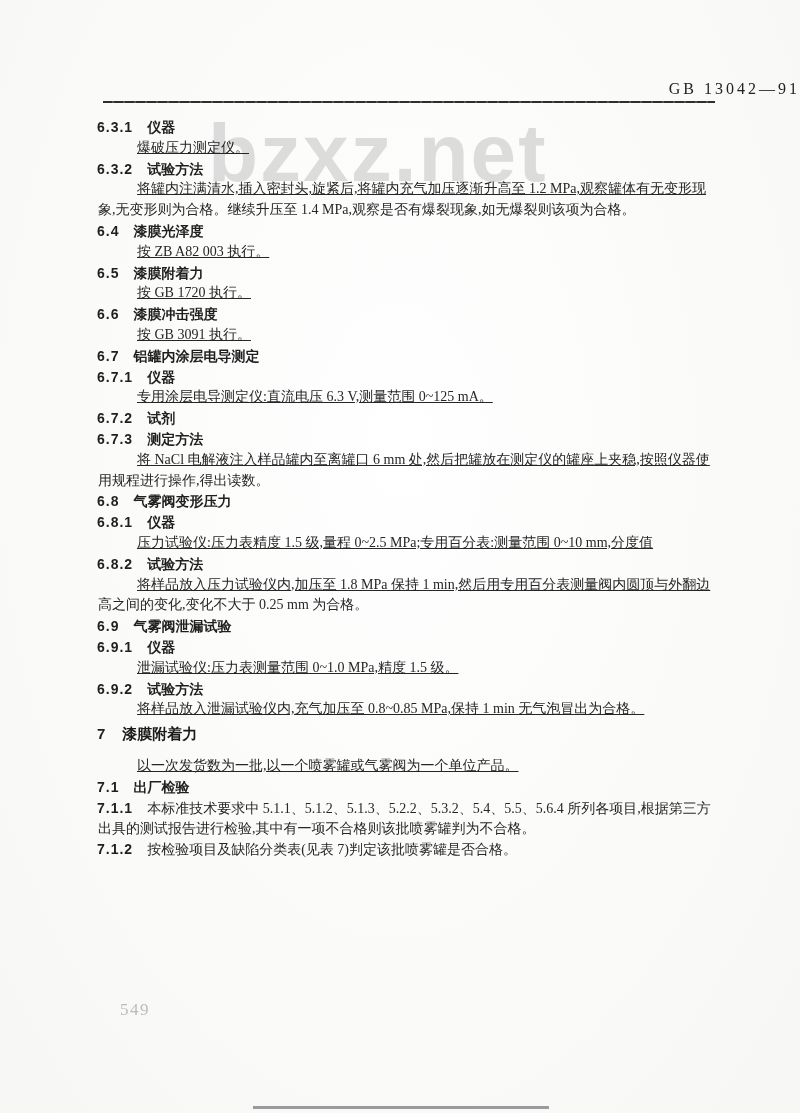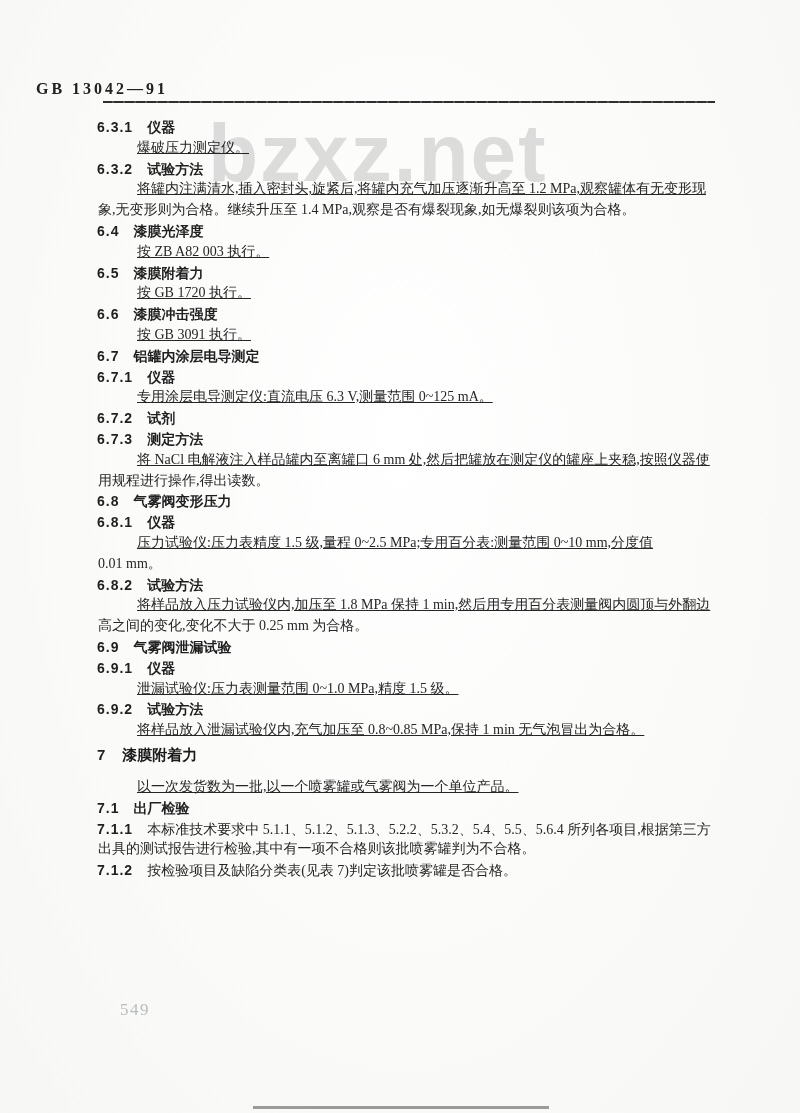--- a/index.html
+++ b/index.html
@@ -12,23 +12,23 @@
   }
   .page {
     position: absolute; inset: 0;
     background:
       radial-gradient(ellipse at 50% 40%, rgba(255,255,255,0.9), rgba(246,246,244,0.9));
   }
   .doc-header-number {
     position: absolute;
     top: 80px; left: 0; right: 0;
     padding-left: 36px;
-    text-align: left;
+    text-align: right;
     font-family: "Liberation Serif", "DejaVu Serif", serif;
-    font-weight: bold;
+    font-weight: normal;
     font-size: 16px;
     letter-spacing: 3px;
     color: #222;
     z-index: 3;
   }
   .doc-header-rule {
     position: absolute;
     top: 101px; left: 103px;
     width: 612px; height: 2px;
     background: repeating-linear-gradient(90deg, #2e2e2e 0 9px, #555 9px 11px);
@@ -131,21 +131,20 @@
       <div class="line h"><span class="num">6.7</span><span class="txt">铝罐内涂层电导测定</span></div>
       <div class="line h"><span class="num">6.7.1</span><span class="txt">仪器</span></div>
       <div class="line p"><span class="txt">专用涂层电导测定仪:直流电压 6.3 V,测量范围 0~125 mA。</span></div>
       <div class="line h"><span class="num">6.7.2</span><span class="txt">试剂</span></div>
       <div class="line h"><span class="num">6.7.3</span><span class="txt">测定方法</span></div>
       <div class="line p"><span class="txt">将 NaCl 电解液注入样品罐内至离罐口 6 mm 处,然后把罐放在测定仪的罐座上夹稳,按照仪器使</span></div>
       <div class="line pc"><span class="txt">用规程进行操作,得出读数。</span></div>
       <div class="line h"><span class="num">6.8</span><span class="txt">气雾阀变形压力</span></div>
       <div class="line h"><span class="num">6.8.1</span><span class="txt">仪器</span></div>
       <div class="line p"><span class="txt">压力试验仪:压力表精度 1.5 级,量程 0~2.5 MPa;专用百分表:测量范围 0~10 mm,分度值</span></div>
-      <div class="line pc"><span class="txt">0.01 mm。</span></div>
       <div class="line h"><span class="num">6.8.2</span><span class="txt">试验方法</span></div>
       <div class="line p"><span class="txt">将样品放入压力试验仪内,加压至 1.8 MPa 保持 1 min,然后用专用百分表测量阀内圆顶与外翻边</span></div>
       <div class="line pc"><span class="txt">高之间的变化,变化不大于 0.25 mm 为合格。</span></div>
       <div class="line h"><span class="num">6.9</span><span class="txt">气雾阀泄漏试验</span></div>
       <div class="line h"><span class="num">6.9.1</span><span class="txt">仪器</span></div>
       <div class="line p"><span class="txt">泄漏试验仪:压力表测量范围 0~1.0 MPa,精度 1.5 级。</span></div>
       <div class="line h"><span class="num">6.9.2</span><span class="txt">试验方法</span></div>
       <div class="line p"><span class="txt">将样品放入泄漏试验仪内,充气加压至 0.8~0.85 MPa,保持 1 min 无气泡冒出为合格。</span></div>
       <div class="line ch"><span class="num">7</span><span class="txt">漆膜附着力</span></div>
       <div class="line p"><span class="txt">以一次发货数为一批,以一个喷雾罐或气雾阀为一个单位产品。</span></div>

